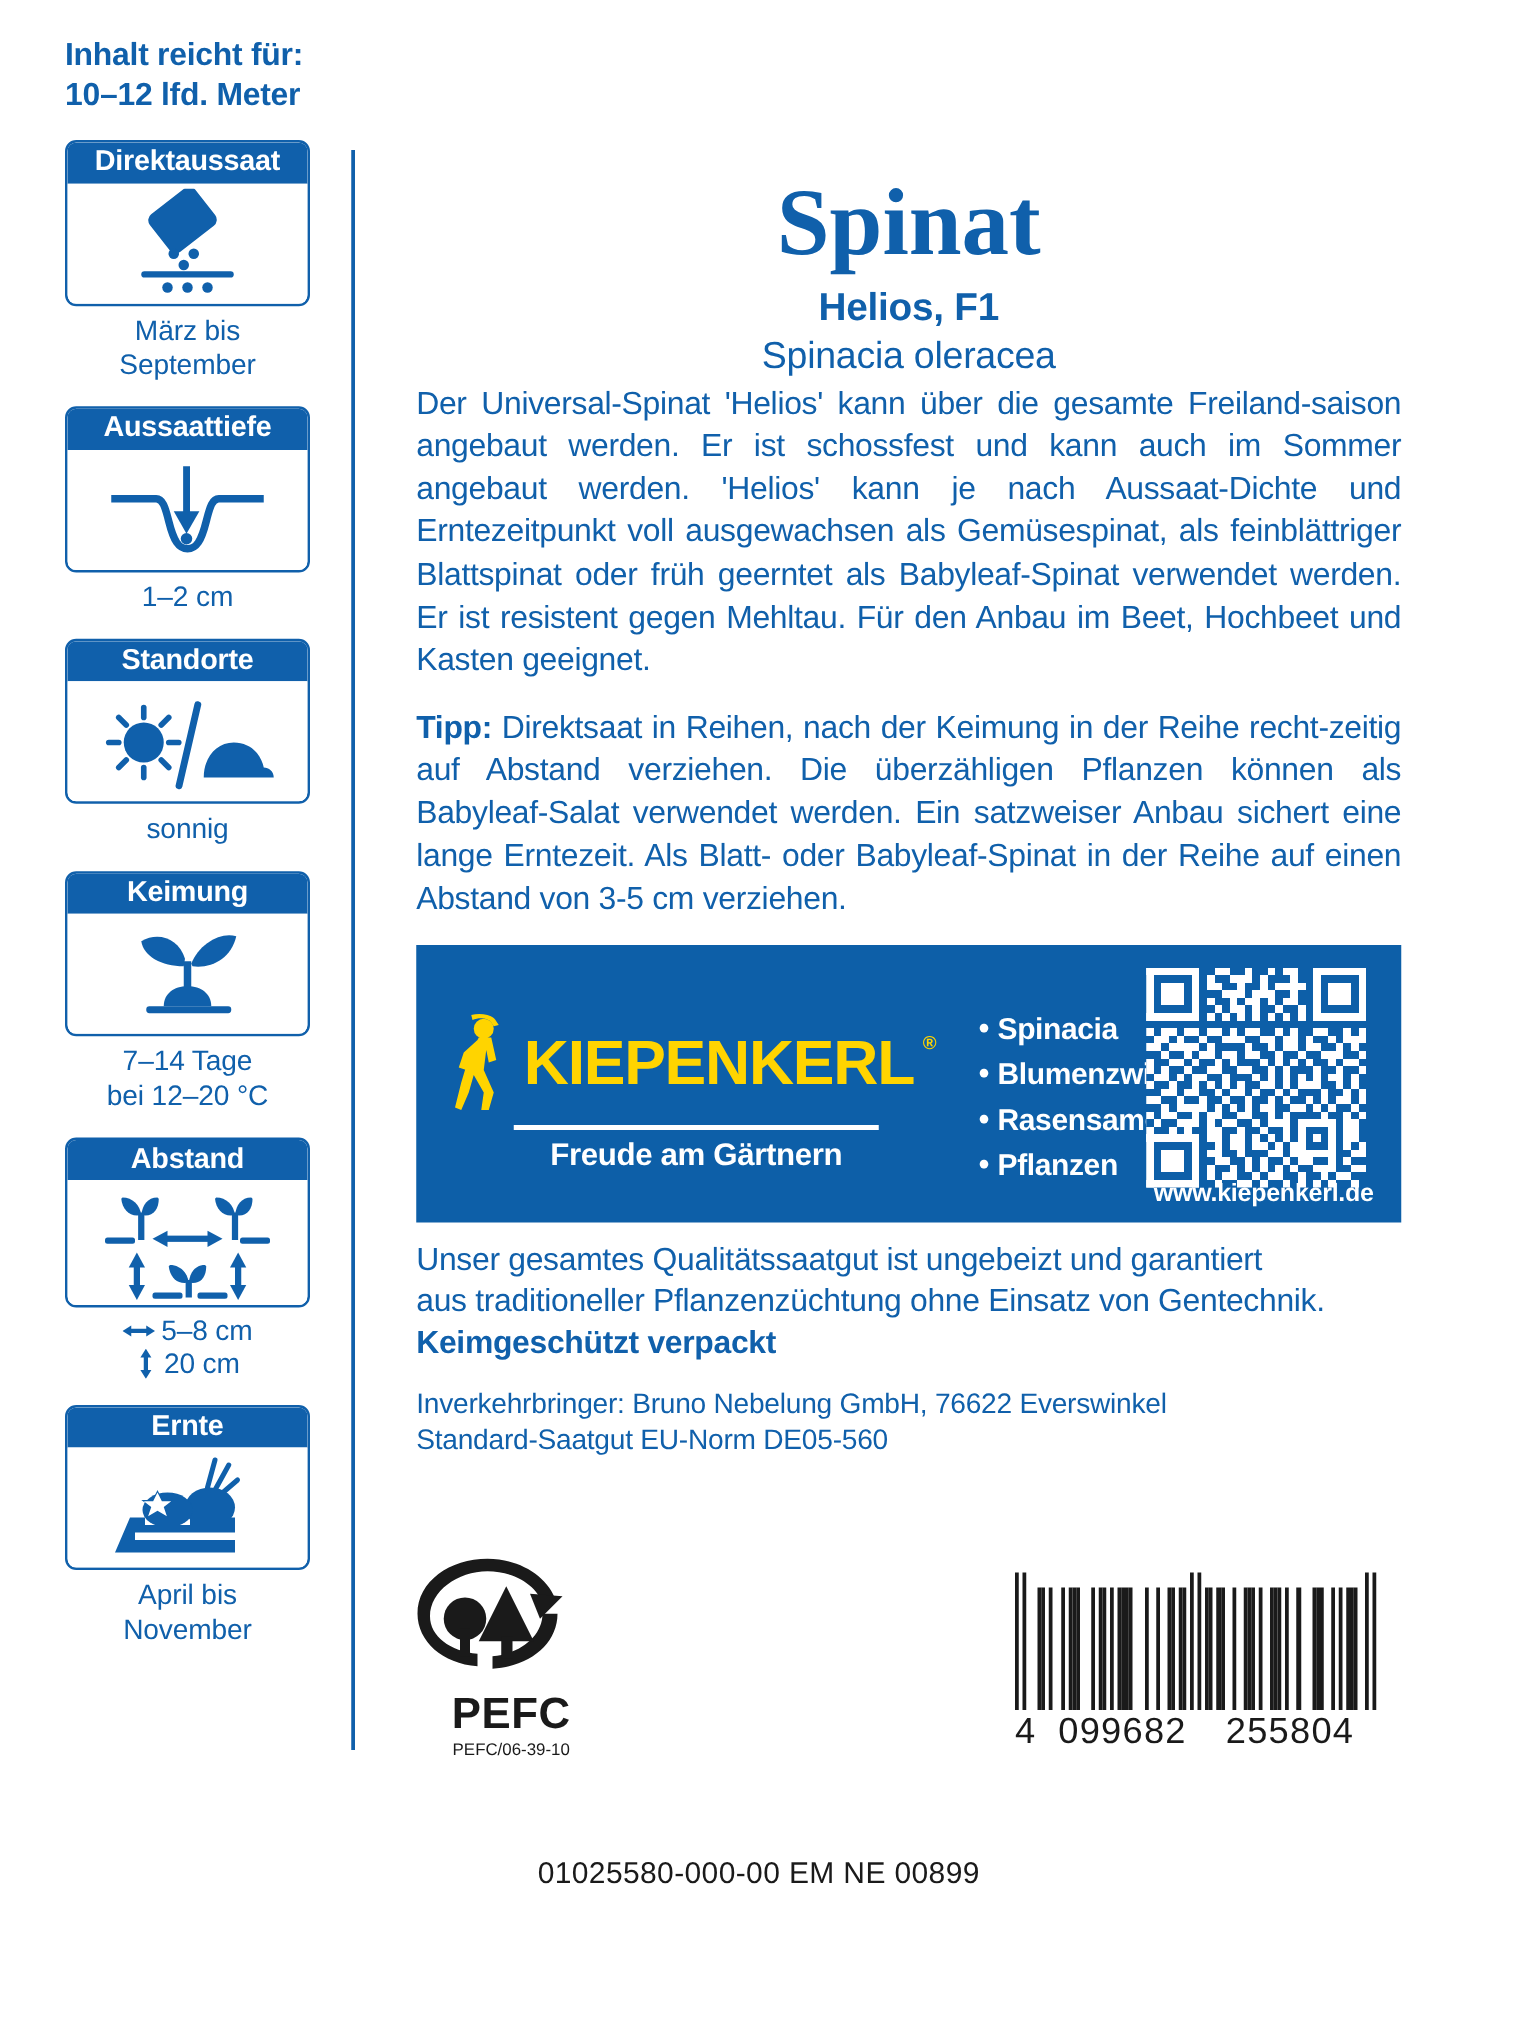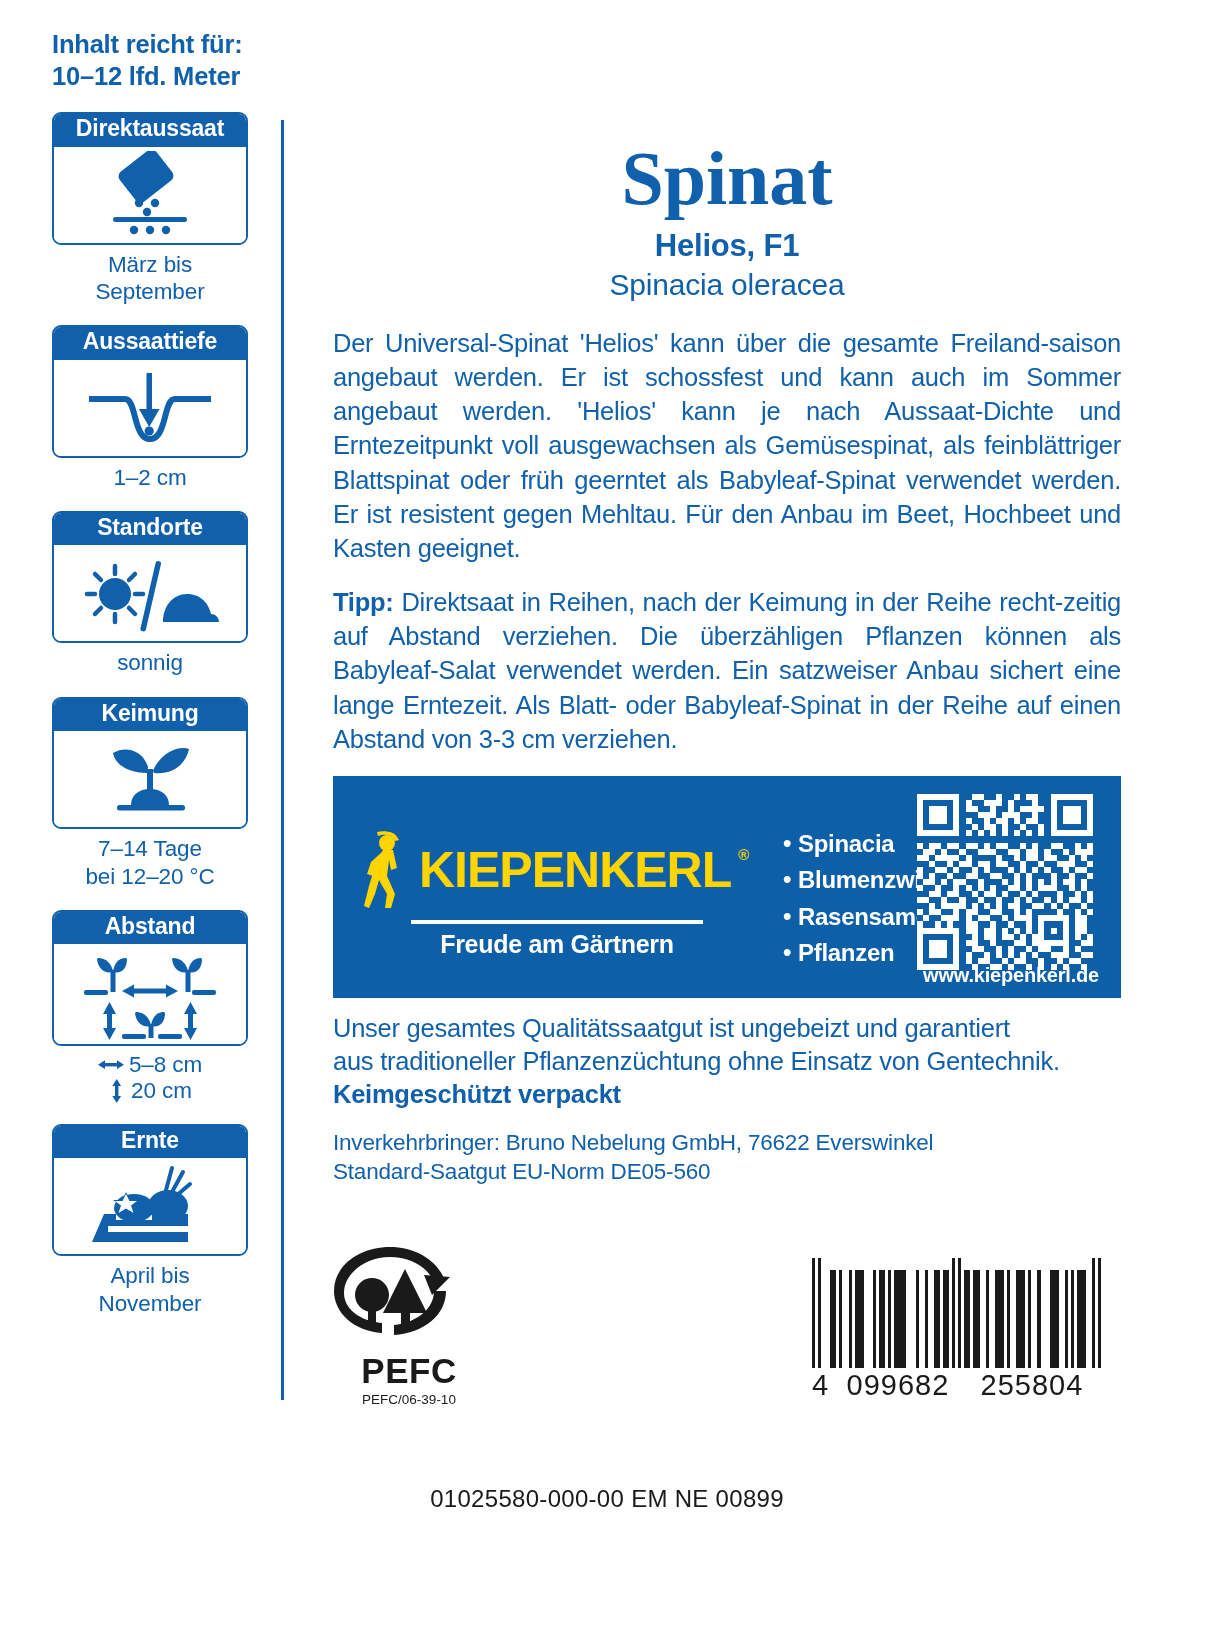--- a/index.html
+++ b/index.html
@@ -130,21 +130,21 @@
     text-align: center;
     margin-top: 4px;
     letter-spacing: -0.2px;
   }
 
   .body-text {
     color: #1060ab;
     font-size: 25.5px;
     line-height: 1.34;
     text-align: justify;
-    margin-top: 24px;
+    margin-top: 4px;
     letter-spacing: -0.25px;
     -webkit-hyphens: manual;
     hyphens: manual;
   }
   .body-text.tip { margin-top: 20px; }
   .body-text b { font-weight: 700; }
 
   
   .brand-banner {
     position: relative;
@@ -529,21 +529,21 @@
   <div class="v-divider"></div>
 
   <div class="right-col">
 
     <div class="title">Spinat</div>
     <div class="variety">Helios, F1</div>
     <div class="botanical">Spinacia oleracea</div>
 
     <p class="body-text">Der Universal-Spinat 'Helios' kann über die gesamte Freiland-saison angebaut werden. Er ist schossfest und kann auch im Sommer angebaut werden. 'Helios' kann je nach Aussaat-Dichte und Erntezeitpunkt voll ausgewachsen als Gemüsespinat, als feinblättriger Blattspinat oder früh geerntet als Babyleaf-Spinat verwendet werden. Er ist resistent gegen Mehltau. Für den Anbau im Beet, Hochbeet und Kasten geeignet.</p>
 
-    <p class="body-text tip"><b>Tipp:</b><span> Direktsaat in Reihen, nach der Keimung in der Reihe recht-zeitig auf Abstand verziehen. Die überzähligen Pflanzen können als Babyleaf-Salat verwendet werden. Ein satzweiser Anbau sichert eine lange Erntezeit. Als Blatt- oder Babyleaf-Spinat in der Reihe auf einen Abstand von 3-3 cm verziehen.</span></p>
+    <p class="body-text tip"><b>Tipp:</b><span> Direktsaat in Reihen, nach der Keimung in der Reihe recht-zeitig auf Abstand verziehen. Die überzähligen Pflanzen können als Babyleaf-Salat verwendet werden. Ein satzweiser Anbau sichert eine lange Erntezeit. Als Blatt- oder Babyleaf-Spinat in der Reihe auf einen Abstand von 3-5 cm verziehen.</span></p>
 
     <div class="brand-banner">
 
       <div class="brand-logo-wrap">
         <div class="brand-logo-row">
           <svg class="walker" width="52" height="84" viewBox="0 0 52 84">
             <g fill="#ffd400">
               <path d="M14 4 C22 2 32 4 34 9 L36 12 L32 13 L30 10 C27 6 20 6 15 8 Z"></path>
               <circle cx="24" cy="15" r="8"></circle>
               <path d="M20 22 L30 22 L34 40 L28 42 L26 32 L24 48 L32 66 L28 80 L22 80 L24 66 L16 52 L12 66 L6 80 L1 78 L6 58 L12 38 Z"></path>

